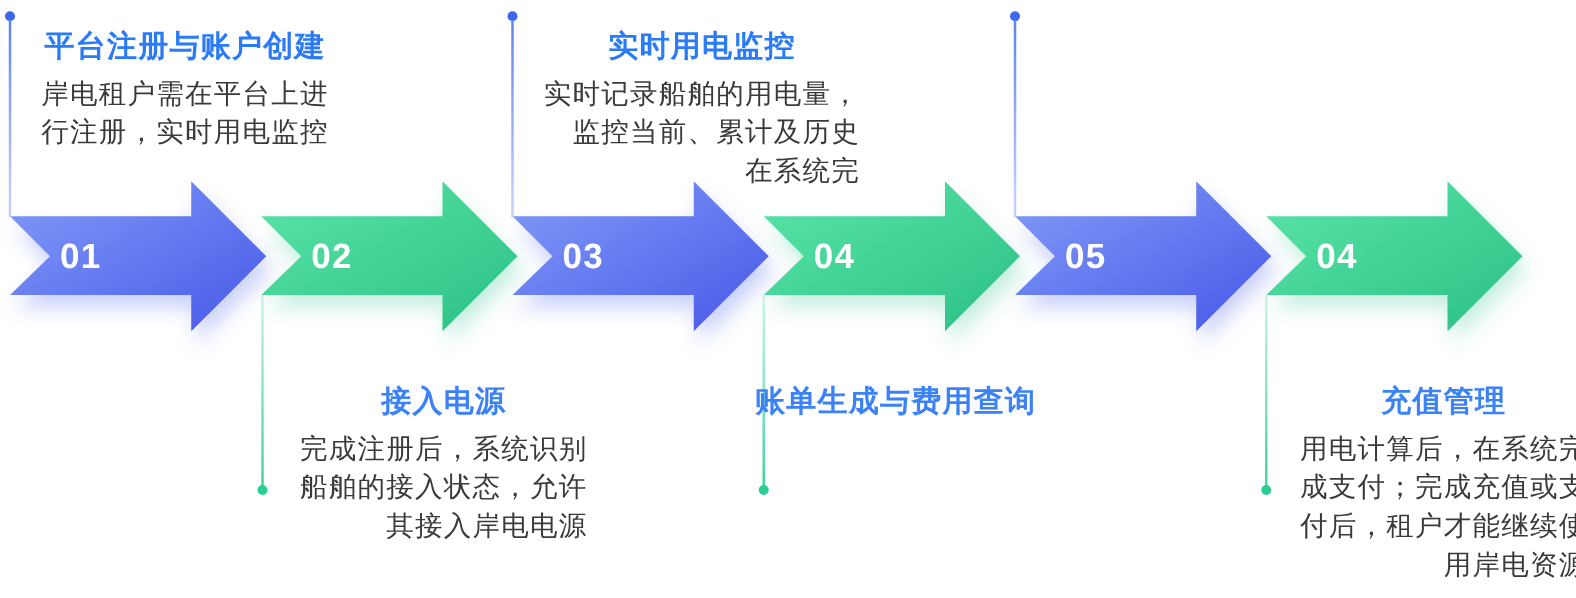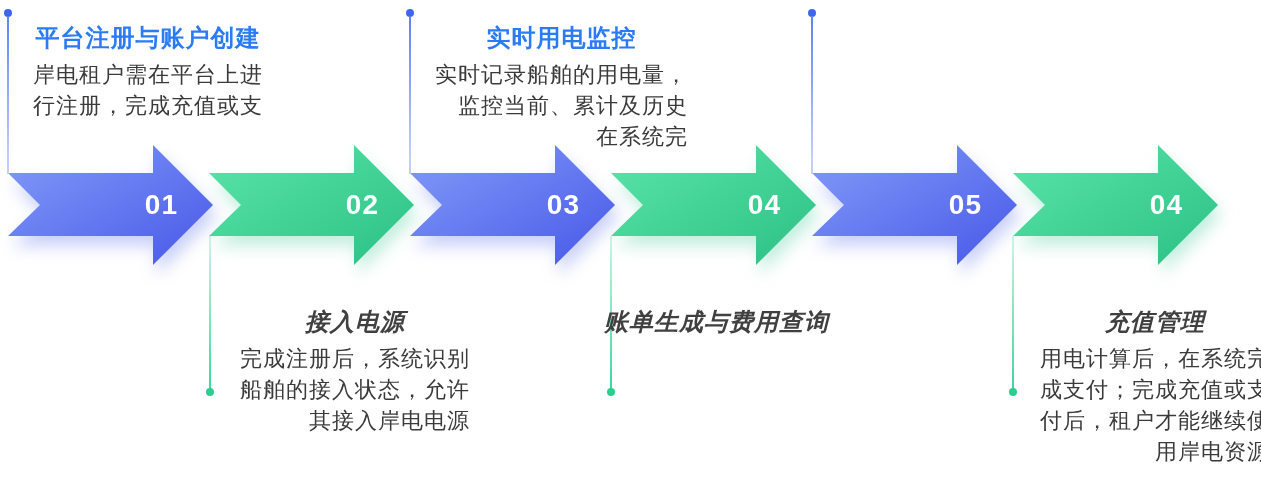--- a/index.html
+++ b/index.html
@@ -10,39 +10,39 @@
     overflow:hidden;
     font-family:"Liberation Sans","DejaVu Sans",sans-serif;
   }
   
   .step-text{position:absolute;}
   .step-text .ttl{
     font-size:24px;font-weight:bold;line-height:32px;
     letter-spacing:1px;white-space:nowrap;margin-bottom:5px;text-align:center;
   }
   .t-blue{color:#2B7BF6;}
-  .t-green{color:#404040;font-style:italic;}
+  .t-green{color:#3b82f6;}
   .step-text .desc div{
     font-size:22px;line-height:31px;color:#3A3A3A;
     letter-spacing:1px;white-space:nowrap;text-align:right;
   }
   
   .vline{position:absolute;width:2px;}
   .vline.top-line{top:16px;height:158px;background:linear-gradient(180deg,#5f82f2 0%,#c3cefb 90%);}
   .vline.bottom-line{top:236px;height:153px;background:linear-gradient(180deg,#c9f2e2 5%,#3ed69d 100%);}
   .dot{position:absolute;width:8px;height:8px;border-radius:50%;}
   .dot.top-dot{top:9px;background:#3C68F0;}
   .dot.bottom-dot{top:388px;background:#2BCD90;}
   
   #arrow-layer{position:absolute;left:0;top:0;}
   .arrow-blue{filter:drop-shadow(4px 10px 8px rgba(100,120,235,0.35));}
   .arrow-green{filter:drop-shadow(4px 10px 8px rgba(60,200,150,0.30));}
   .step-num{
     position:absolute;top:189px;height:32px;width:130px;
-    text-align:right;font-size:28px;font-weight:bold;color:#ffffff;
+    text-align:left;font-size:28px;font-weight:bold;color:#ffffff;
     letter-spacing:1px;line-height:32px;
   }
 </style>
 </head>
 <body>
 
 <div id="canvas">
 
   <svg id="arrow-layer" width="1261" height="478" viewBox="0 0 1261 478">
     <defs>
@@ -81,21 +81,21 @@
   <div class="dot bottom-dot" style="left:206px"></div>
   <div class="vline bottom-line" style="left:610px"></div>
   <div class="dot bottom-dot" style="left:607px"></div>
   <div class="vline bottom-line" style="left:1012px"></div>
   <div class="dot bottom-dot" style="left:1009px"></div>
 
   <div class="step-text" style="left:33px;top:22px">
     <div class="ttl t-blue">平台注册与账户创建</div>
     <div class="desc">
       <div>岸电租户需在平台上进</div>
-      <div>行注册，完成充值或支</div>
+      <div>行注册，实时用电监控</div>
     </div>
   </div>
 
   <div class="step-text" style="left:435px;top:22px">
     <div class="ttl t-blue">实时用电监控</div>
     <div class="desc">
       <div>实时记录船舶的用电量，</div>
       <div>监控当前、累计及历史</div>
       <div>在系统完</div>
     </div>

